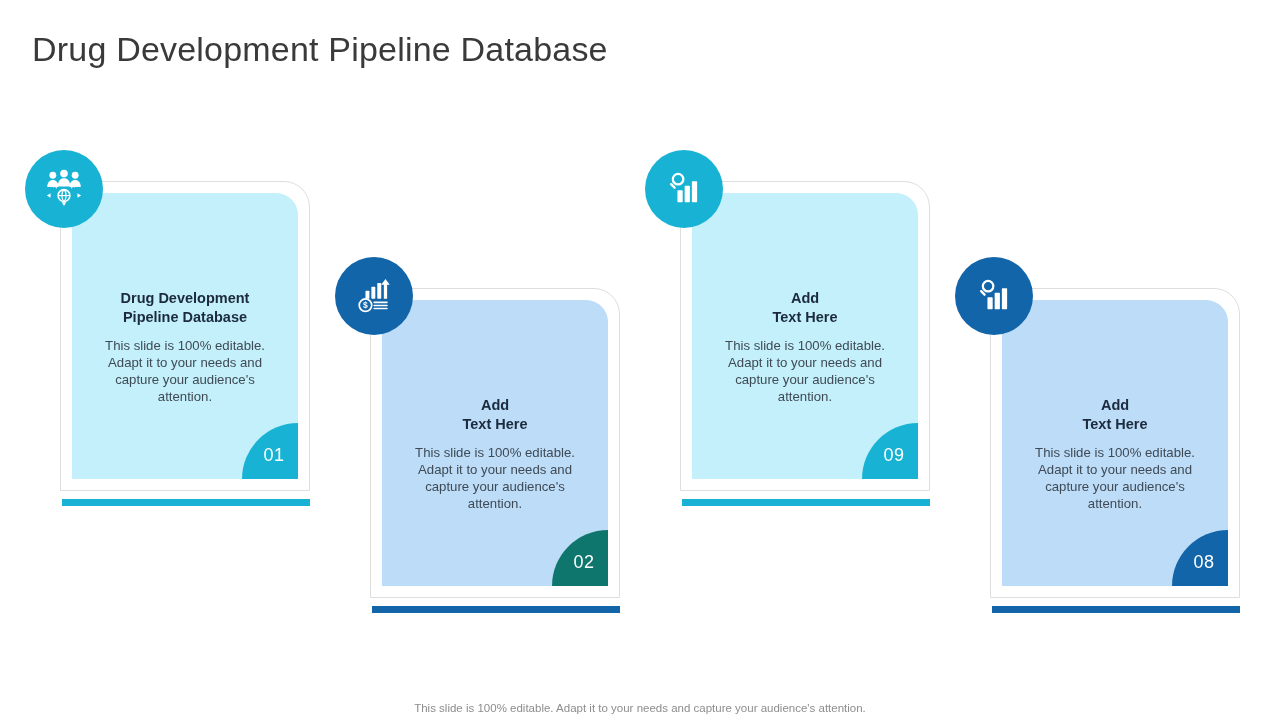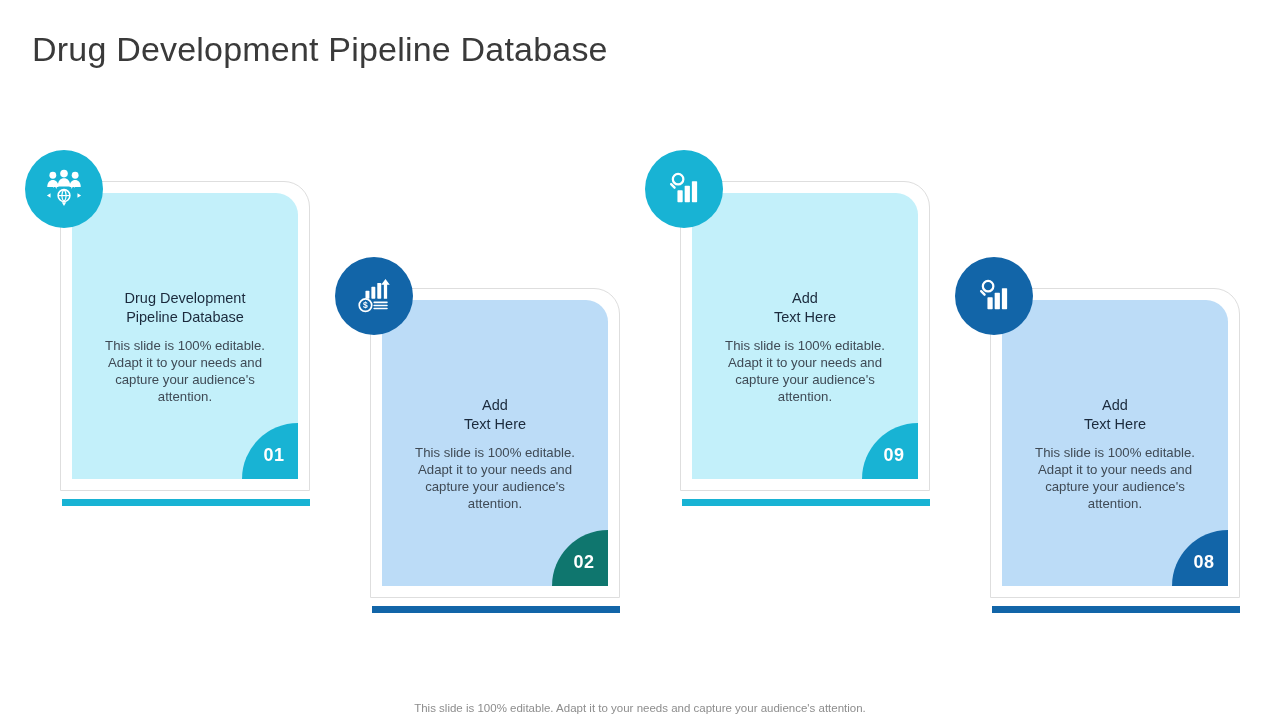--- a/index.html
+++ b/index.html
@@ -76,21 +76,21 @@
   
   .card-text {
     position: absolute;
     left: 16px;
     right: 16px;
     top: 96px;
     text-align: center;
   }
   .card-heading {
     font-size: 14.5px;
-    font-weight: normal;
+    font-weight: bold;
     color: #1b2a3c;
     line-height: 1.33;
     margin: 0 0 9px 0;
     white-space: pre-line;
   }
   .card-body {
     font-size: 13.2px;
     font-weight: 400;
     color: #3f4a55;
     line-height: 1.31;
@@ -107,21 +107,21 @@
     border-top-left-radius: 56px;
     display: flex;
     align-items: center;
     justify-content: center;
     padding-left: 8px;
     padding-top: 8px;
     box-sizing: border-box;
   }
   .card-badge span {
     font-size: 18px;
-    font-weight: bold;
+    font-weight: normal;
     color: #ffffff;
     letter-spacing: 0.5px;
   }
 
   
   .card-icon {
     position: absolute;
     left: -35px;
     top: -31px;
     width: 78px;

